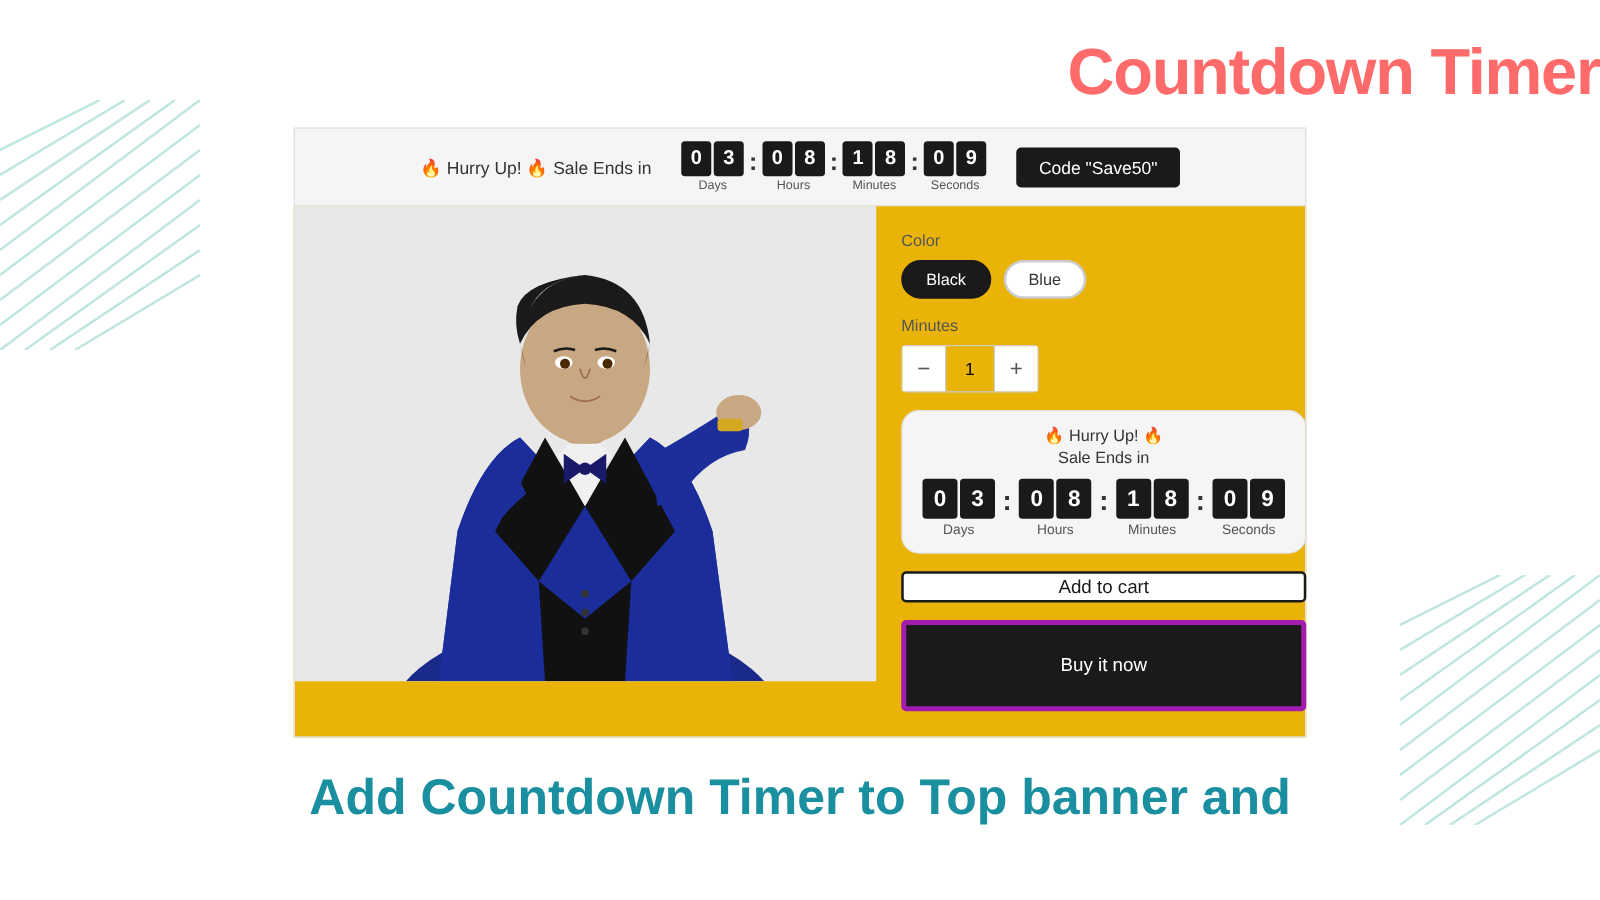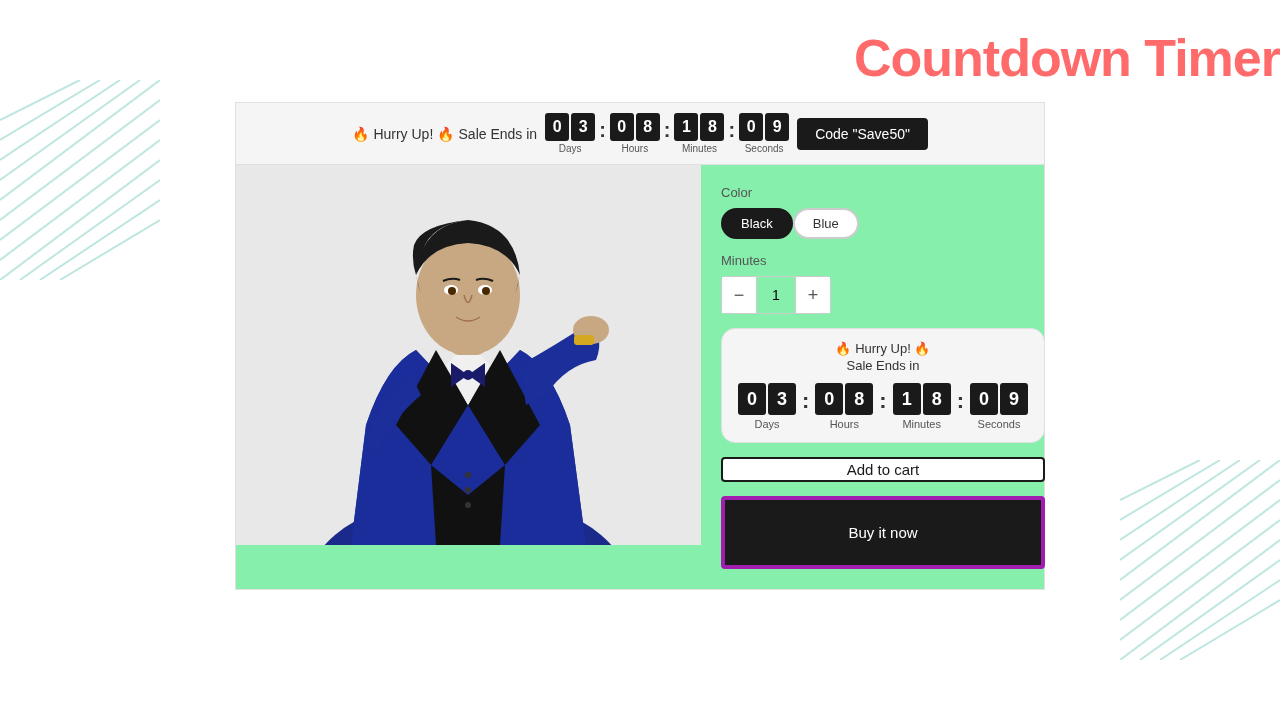--- a/index.html
+++ b/index.html
@@ -39,21 +39,21 @@
       letter-spacing: -1px;
     }
 
     
     .top-banner {
       background: #f5f5f5;
       border: 1px solid #e0e0e0;
       display: flex;
       align-items: center;
       justify-content: center;
-      gap: 8px;
+      gap: 24px;
       padding: 10px 20px;
       width: 810px;
       margin: 0 auto 0 auto;
     }
 
     .banner-text {
       font-size: 14px;
       color: #333;
       white-space: nowrap;
     }
@@ -110,21 +110,21 @@
       border-radius: 4px;
       cursor: pointer;
       white-space: nowrap;
     }
 
     
     .product-area {
       display: flex;
       width: 810px;
       margin: 0 auto;
-      background: #86efac;
+      background: #eab308;
       border: 1px solid #e0e0e0;
       border-top: none;
     }
 
     .product-image-container {
       width: 465px;
       height: 380px;
       overflow: hidden;
       flex-shrink: 0;
       background: #f0f0f0;
@@ -142,20 +142,21 @@
     }
 
     .color-section {}
     .color-label {
       font-size: 13px;
       color: #555;
       margin-bottom: 8px;
     }
     .color-options {
       display: flex;
+      gap: 10px;
     }
     .color-btn {
       padding: 6px 18px;
       border-radius: 20px;
       font-size: 13px;
       cursor: pointer;
       font-weight: 500;
     }
     .color-btn-black {
       background: #1a1a1a;
@@ -505,14 +506,14 @@
       </div>
     </div>
 
     <button class="add-to-cart-btn">Add to cart</button>
 
     <button class="buy-now-btn">Buy it now</button>
   </div>
 </div>
 
 <div class="bottom-title">
-  <br>
+  <span>Add Countdown Timer to Top banner and</span><br>
 </div>
 
 </body></html>

